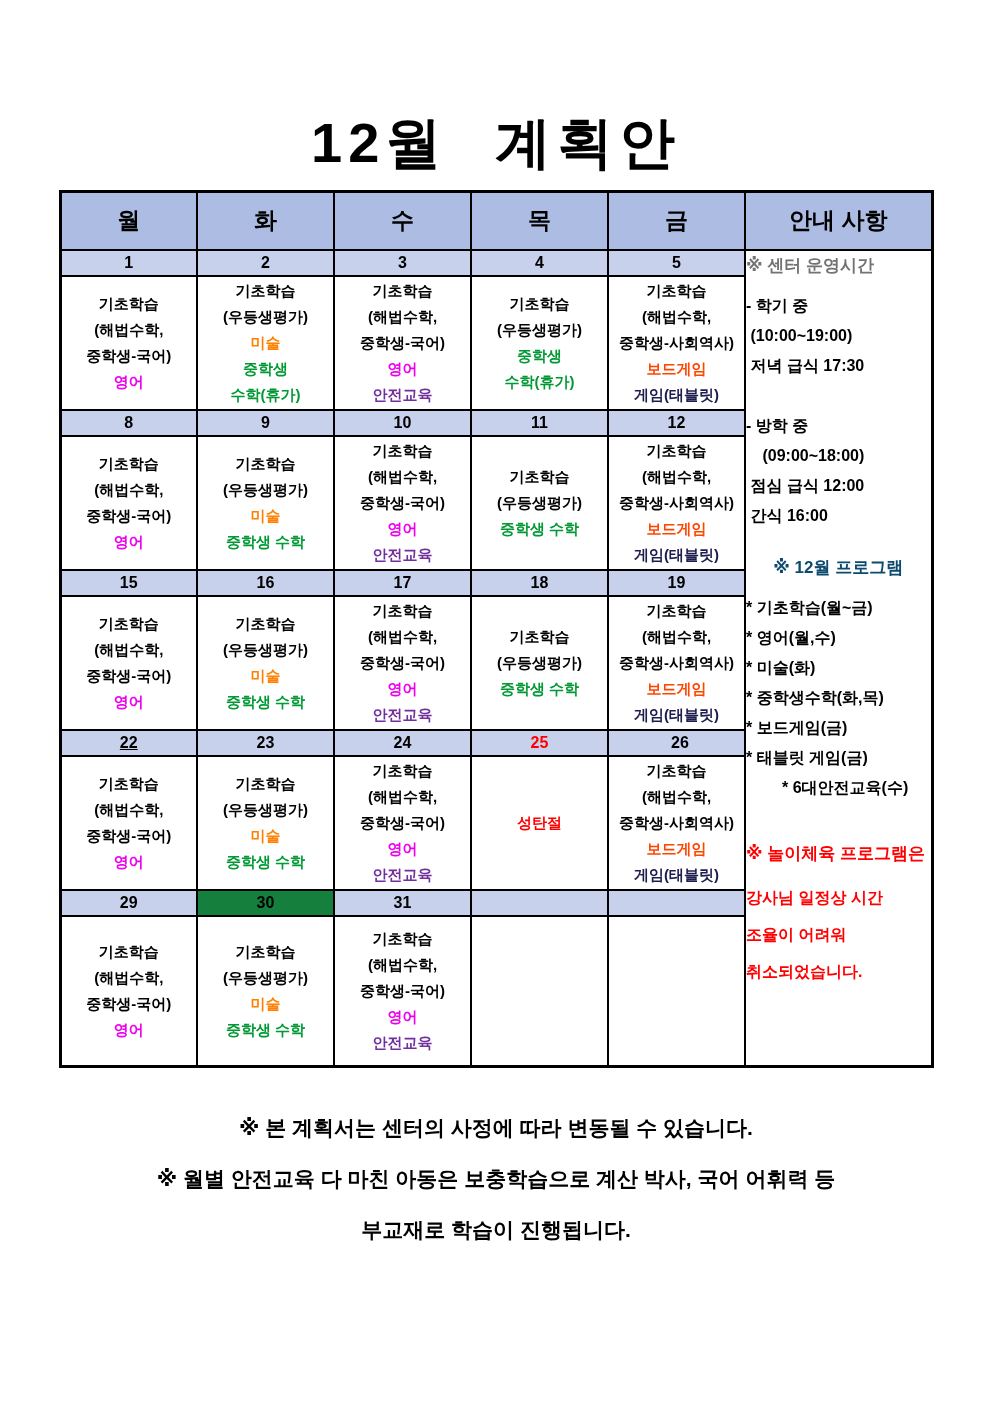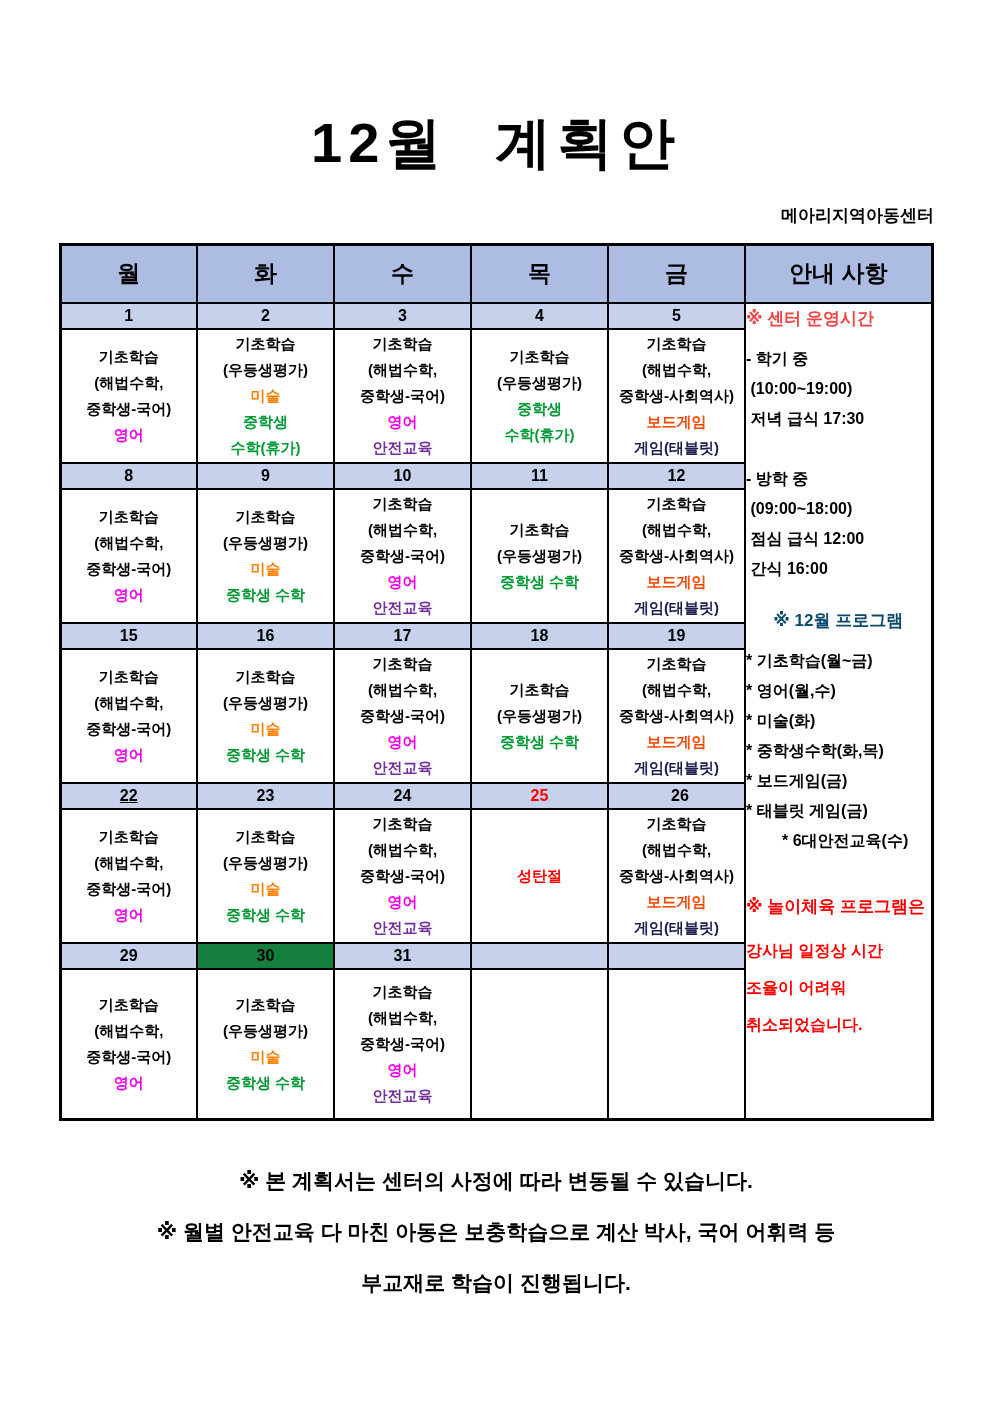--- a/index.html
+++ b/index.html
@@ -25,21 +25,20 @@
   .notice .sec.red{margin-top:36px;}
   .notice .sec.red .ln{line-height:37px;}
   .footer{margin-top:46px;text-align:center;font-size:21px;font-weight:bold;}
   .footer .fline{margin-bottom:24px;line-height:1.3;}
 </style>
 </head>
 <body>
 
 <div class="page">
   <div class="title">12월 계획안</div>
-  <div class="subtitle">메아리지역아동센터</div>
 
   <table class="cal">
     <colgroup>
       <col style="width:137px">
         <col style="width:137px">
         <col style="width:137px">
       <col style="width:137px">
         <col style="width:137px">
         <col style="width:187px">
     </colgroup>
@@ -55,27 +54,27 @@
     </thead>
     <tbody id="cal-body">
         <tr class="date-row">
           <td class="date-cell" style="background: rgb(199, 209, 236); color: rgb(0, 0, 0);">1</td>
           <td class="date-cell" style="background: rgb(199, 209, 236); color: rgb(0, 0, 0);">2</td>
           <td class="date-cell" style="background: rgb(199, 209, 236); color: rgb(0, 0, 0);">3</td>
           <td class="date-cell" style="background: rgb(199, 209, 236); color: rgb(0, 0, 0);">4</td>
           <td class="date-cell" style="background: rgb(199, 209, 236); color: rgb(0, 0, 0);">5</td>
           <td rowspan="10" class="notice">
             <div class="sec">
-              <div class="sec-h" style="color: #ef4444;">※ 센터 운영시간</div>
+              <div class="sec-h" style="color: #737373;">※ 센터 운영시간</div>
               <div class="ln" style="color: rgb(0, 0, 0);">- 학기 중</div>
               <div class="ln" style="color: rgb(0, 0, 0);"> (10:00~19:00)</div>
               <div class="ln" style="color: rgb(0, 0, 0);"> 저녁 급식 17:30</div>
               <div class="ln" style="color: rgb(0, 0, 0);"></div>
               <div class="ln" style="color: rgb(0, 0, 0);">- 방학 중</div>
-              <div class="ln" style="color: rgb(0, 0, 0);"> (09:00~18:00)</div>
+              <div class="ln" style="color: rgb(0, 0, 0); margin-left: 12px;"> (09:00~18:00)</div>
               <div class="ln" style="color: rgb(0, 0, 0);"> 점심 급식 12:00</div>
               <div class="ln" style="color: rgb(0, 0, 0);"> 간식 16:00</div>
             </div>
             <div class="sec">
               <div class="sec-h" style="color: #0c4a6e; text-align: center;">※ 12월 프로그램</div>
               <div class="ln" style="color: rgb(0, 0, 0);">* 기초학습(월~금)</div>
               <div class="ln" style="color: rgb(0, 0, 0);">* 영어(월,수)</div>
               <div class="ln" style="color: rgb(0, 0, 0);">* 미술(화)</div>
               <div class="ln" style="color: rgb(0, 0, 0);">* 중학생수학(화,목)</div>
               <div class="ln" style="color: rgb(0, 0, 0);">* 보드게임(금)</div>

